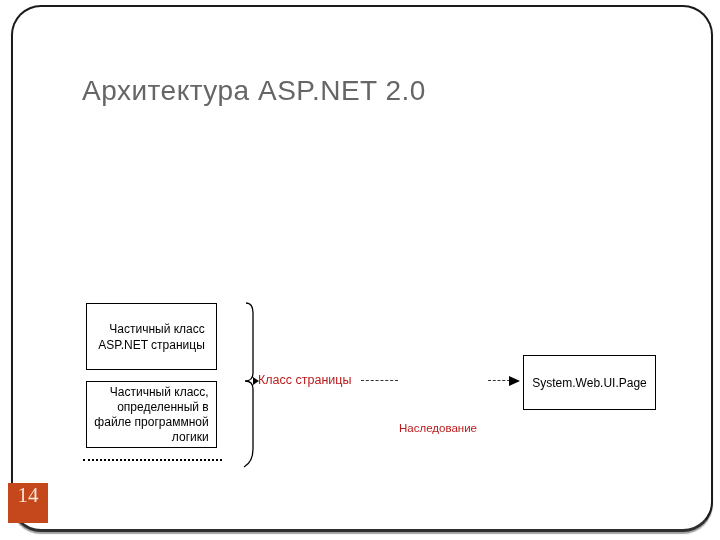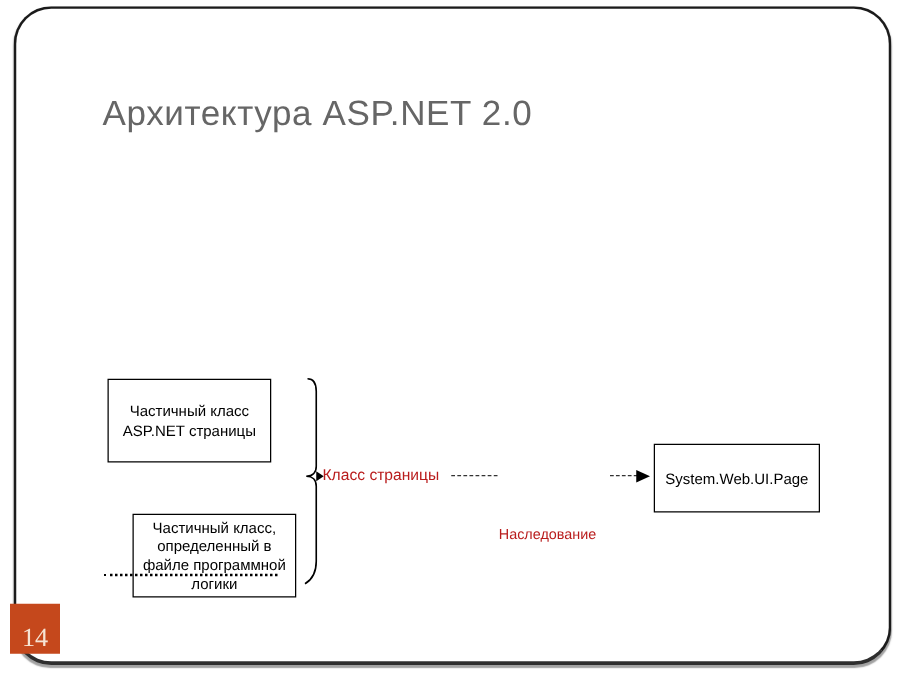--- a/index.html
+++ b/index.html
@@ -38,39 +38,39 @@
     position: absolute;
     left: 8px;
     top: 483px;
     width: 40px;
     height: 40px;
     background: #c5481c;
     color: #f6e4d4;
     font-family: "Liberation Serif", serif;
     font-size: 21px;
     display: flex;
-    align-items: flex-end;
+    align-items: flex-start;
     justify-content: center;
     z-index: 2;
   }
   .dbox {
     position: absolute;
     border: 1.5px solid #000000;
     background: #ffffff;
     display: flex;
     align-items: center;
     justify-content: center;
-    text-align: center;
+    text-align: right;
     font-size: 12px;
     line-height: 16px;
     color: #000000;
     white-space: pre-line;
   }
   .box-partial-aspx { left: 86px; top: 303px; width: 129px; height: 65px; }
-  .box-code-behind { left: 86px; top: 411px; width: 129px; height: 65px; line-height: 15px; margin-left: 20px; }
+  .box-code-behind { left: 86px; top: 381px; width: 129px; height: 65px; line-height: 15px; }
   .box-base-class  { left: 523px; top: 355px; width: 131px; height: 53px; white-space: nowrap; }
   .dotted-line {
     position: absolute;
     left: 83px;
     top: 459px;
     width: 139px;
     height: 0;
     border-top: 2px dotted #000000;
   }
   .grouping-brace {

